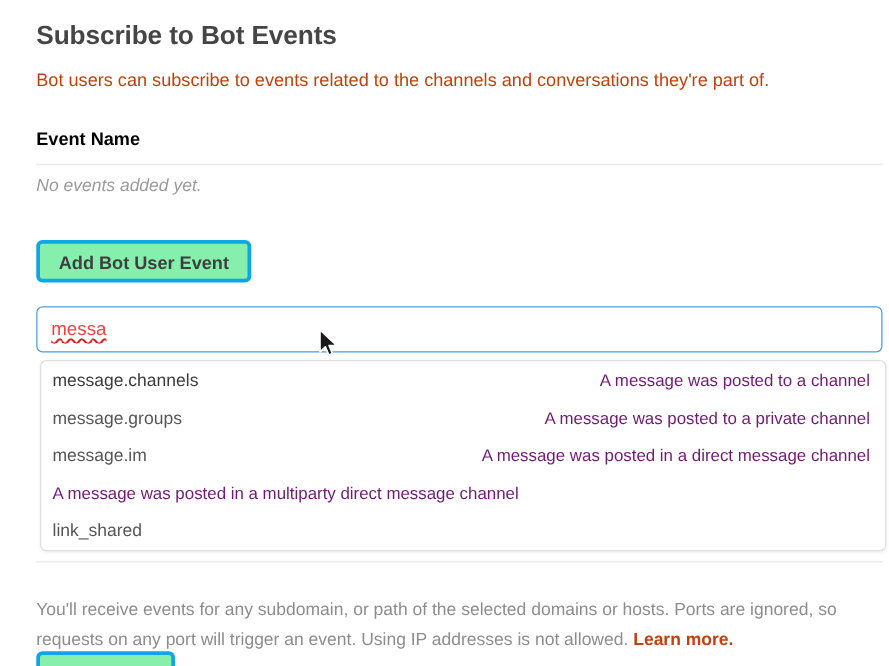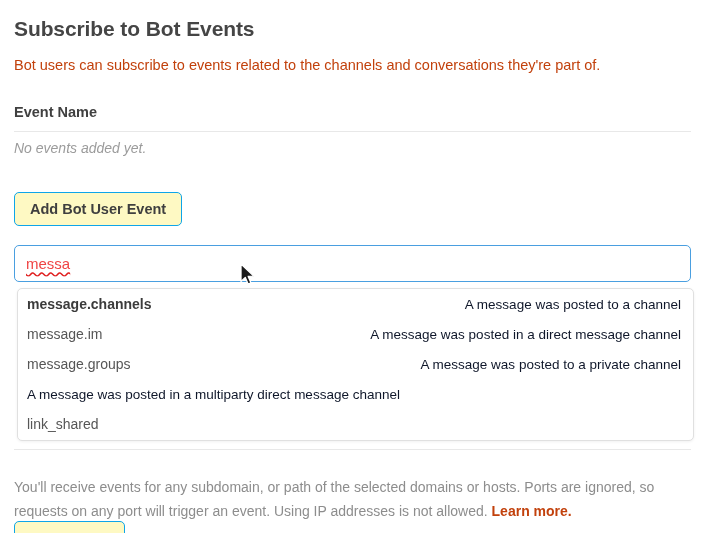--- a/index.html
+++ b/index.html
@@ -17,20 +17,21 @@
     overflow: hidden;
     position: relative;
     -webkit-font-smoothing: antialiased;
   }
 
   .page {
     position: relative;
     width: 635px;
     height: 533px;
     padding: 0;
+    margin-left: 15px;
   }
 
   
   .page-title {
     position: absolute;
     left: 14px;
     top: 16px;
     font-size: 21px;
     font-weight: bold;
     color: #454545;
@@ -60,21 +61,21 @@
   }
   .table-head {
     position: relative;
     height: 28px;
   }
   .th {
     position: absolute;
     top: 0;
     font-size: 14.5px;
     font-weight: bold;
-    color: #404040;
+    color: #000000;
     line-height: 19px;
     white-space: nowrap;
   }
   .th-event-name { left: 0; }
   .th-description { left: 405px; }
 
   .table-divider {
     position: absolute;
     left: 0;
     top: 28px;
@@ -94,22 +95,22 @@
     white-space: nowrap;
   }
 
   
   .btn {
     position: absolute;
     font-family: "Liberation Sans", "DejaVu Sans", sans-serif;
     font-size: 14.5px;
     font-weight: bold;
     color: #3f3f3f;
-    background: #fef9c3;
-    border: 1px solid #0ea5e9;
+    background: #86efac;
+    border: 3px solid #0ea5e9;
     border-radius: 5px;
     padding: 0 15px;
     height: 34px;
     line-height: 32px;
     cursor: pointer;
     white-space: nowrap;
   }
   .btn-add-event {
     left: 14px;
     top: 192px;
@@ -168,25 +169,25 @@
     cursor: pointer;
   }
   .opt-name {
     font-size: 14px;
     color: #565656;
     line-height: 19px;
     white-space: nowrap;
   }
   .combo-option.is-active .opt-name {
     color: #3b3b3b;
-    font-weight: bold;
+    font-weight: normal;
   }
   .opt-desc {
     font-size: 13.5px;
-    color: #0f172a;
+    color: #701a75;
     line-height: 19px;
     white-space: nowrap;
     text-align: right;
   }
 
   
   .section-divider {
     position: absolute;
     left: 14px;
     top: 449px;
@@ -250,26 +251,26 @@
 
   <input class="combo-input" type="text" spellcheck="false" placeholder="" style="">
   <span class="combo-input-text">messa</span>
 
   <div class="combo-menu">
     <div class="combo-option is-active">
       <span class="opt-name">message.channels</span>
       <span class="opt-desc">A message was posted to a channel</span>
     </div>
     <div class="combo-option">
+      <span class="opt-name">message.groups</span>
+      <span class="opt-desc">A message was posted to a private channel</span>
+    </div>
+    <div class="combo-option">
       <span class="opt-name">message.im</span>
       <span class="opt-desc">A message was posted in a direct message channel</span>
-    </div>
-    <div class="combo-option">
-      <span class="opt-name">message.groups</span>
-      <span class="opt-desc">A message was posted to a private channel</span>
     </div>
     <div class="combo-option">
       <span class="opt-desc">A message was posted in a multiparty direct message channel</span>
     </div>
     <div class="combo-option">
       <span class="opt-name">link_shared</span>
     </div>
   </div>
 
   <div class="section-divider"></div>

